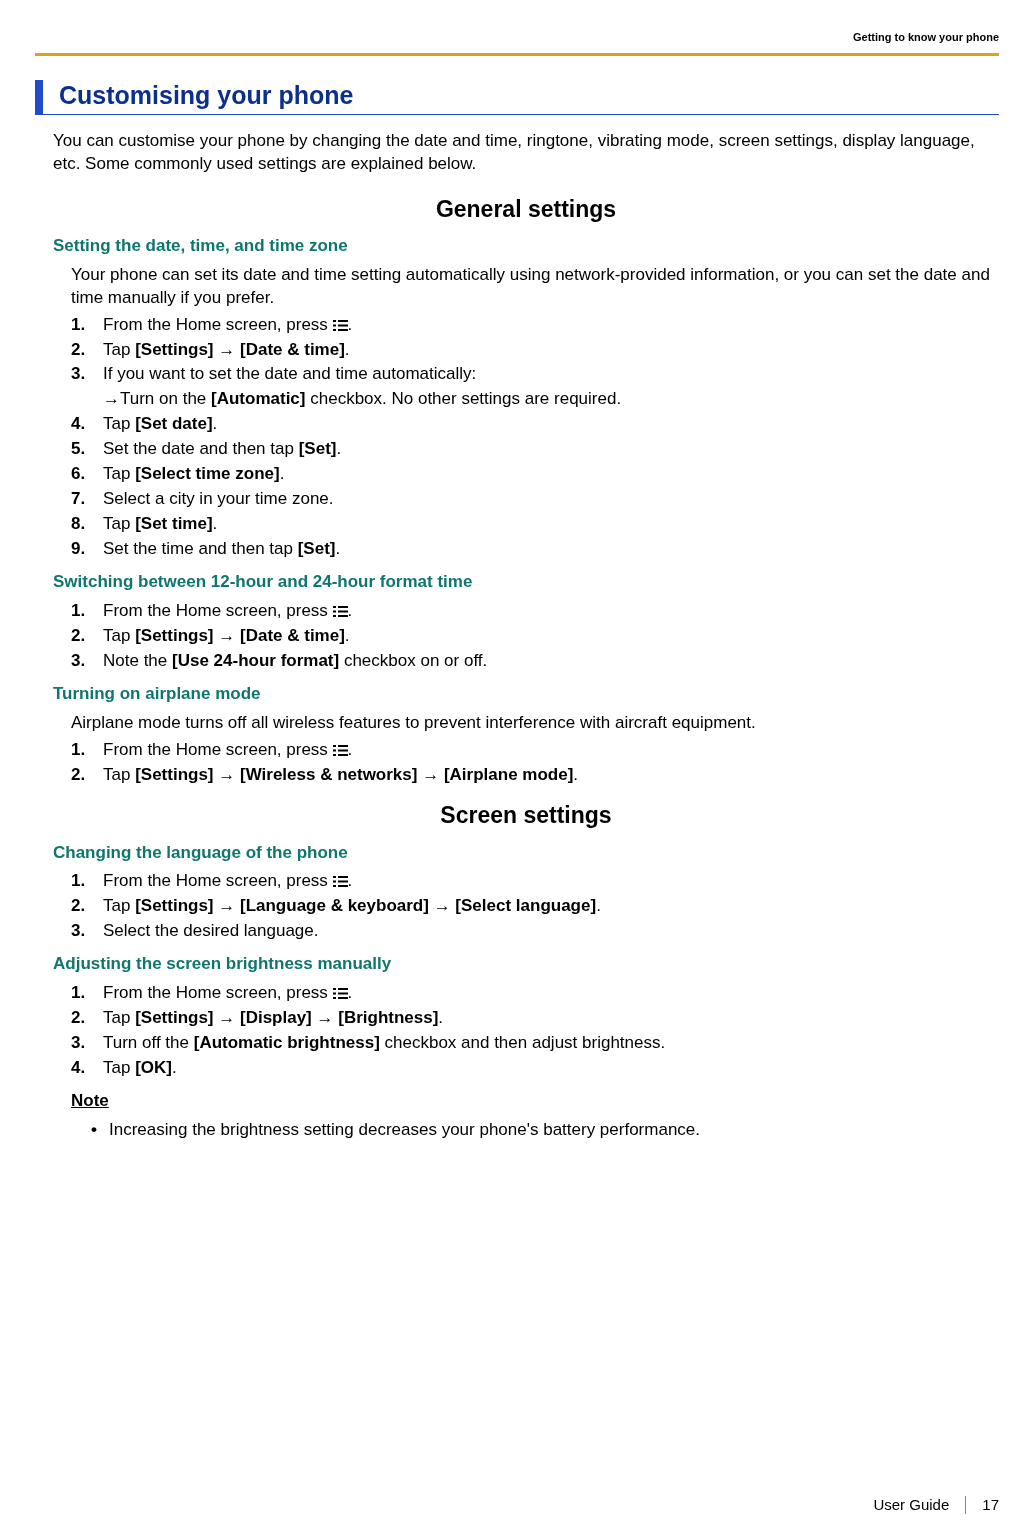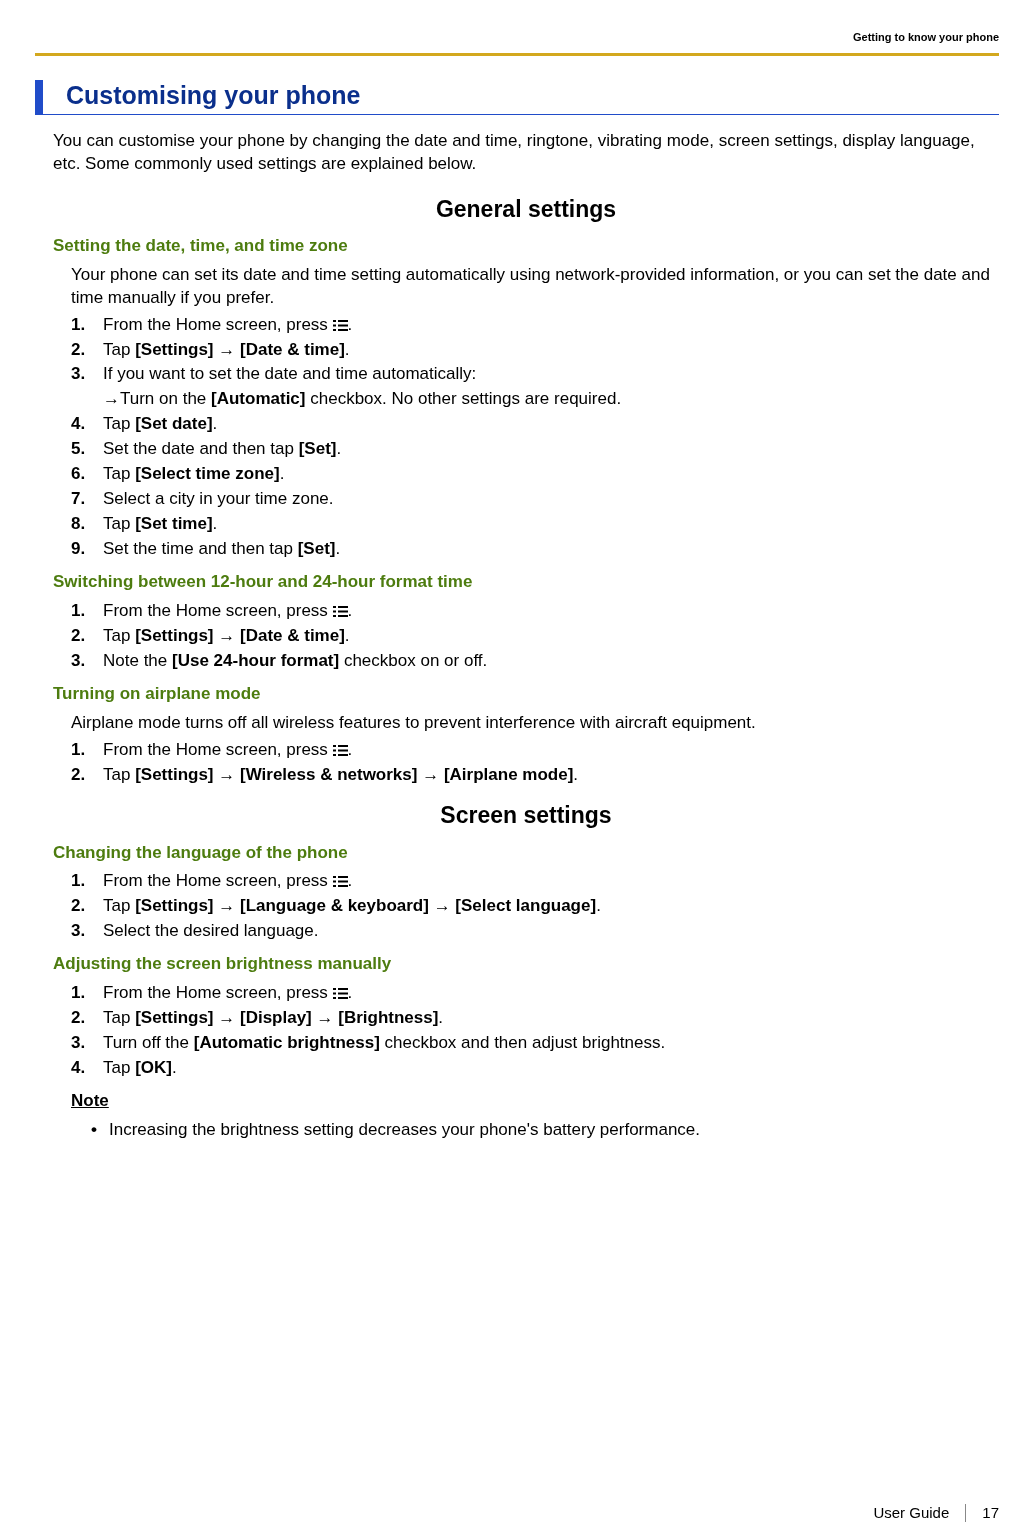--- a/index.html
+++ b/index.html
@@ -21,39 +21,39 @@
   .gold-rule {
     border: none;
     border-top: 3px solid #d3a81e;
     margin: 0 0 24px 0;
   }
   .h1 {
     font-size: 25px;
     font-weight: bold;
     color: #0a2f8c;
     border-left: 8px solid #204cc9;
-    padding-left: 23px;
+    padding-left: 16px;
     border-bottom: 1px solid #204cc9;
     margin: 0 0 14px 0;
     padding-bottom: 4px;
     line-height: 1.2;
   }
   .intro {
     margin: 15px 0 18px 18px;
   }
   .h2 {
     font-size: 23px;
     font-weight: bold;
     margin: 14px 0 8px 18px;
     text-align: center;
   }
   .h3 {
     font-size: 17px;
     font-weight: bold;
-    color: #4d7c0f;
+    color: #0f766e;
     margin: 10px 0 6px 18px;
   }
   .body-text {
     margin: 0 0 4px 36px;
   }
   ol.steps {
     list-style: none;
     counter-reset: step;
     margin: 0 0 4px 36px;
     padding: 0;
@@ -103,21 +103,21 @@
   }
   .menu-icon {
     display: inline-block;
     vertical-align: -2px;
     width: 15px;
     height: 13px;
   }
   .menu-icon svg { display: block; }
   .footer {
     position: fixed;
-    bottom: 12px;
+    bottom: 20px;
     right: 35px;
     font-size: 15px;
     display: flex;
     align-items: center;
     gap: 16px;
   }
   .footer .divider {
     border-left: 1px solid #888;
     height: 18px;
   }

